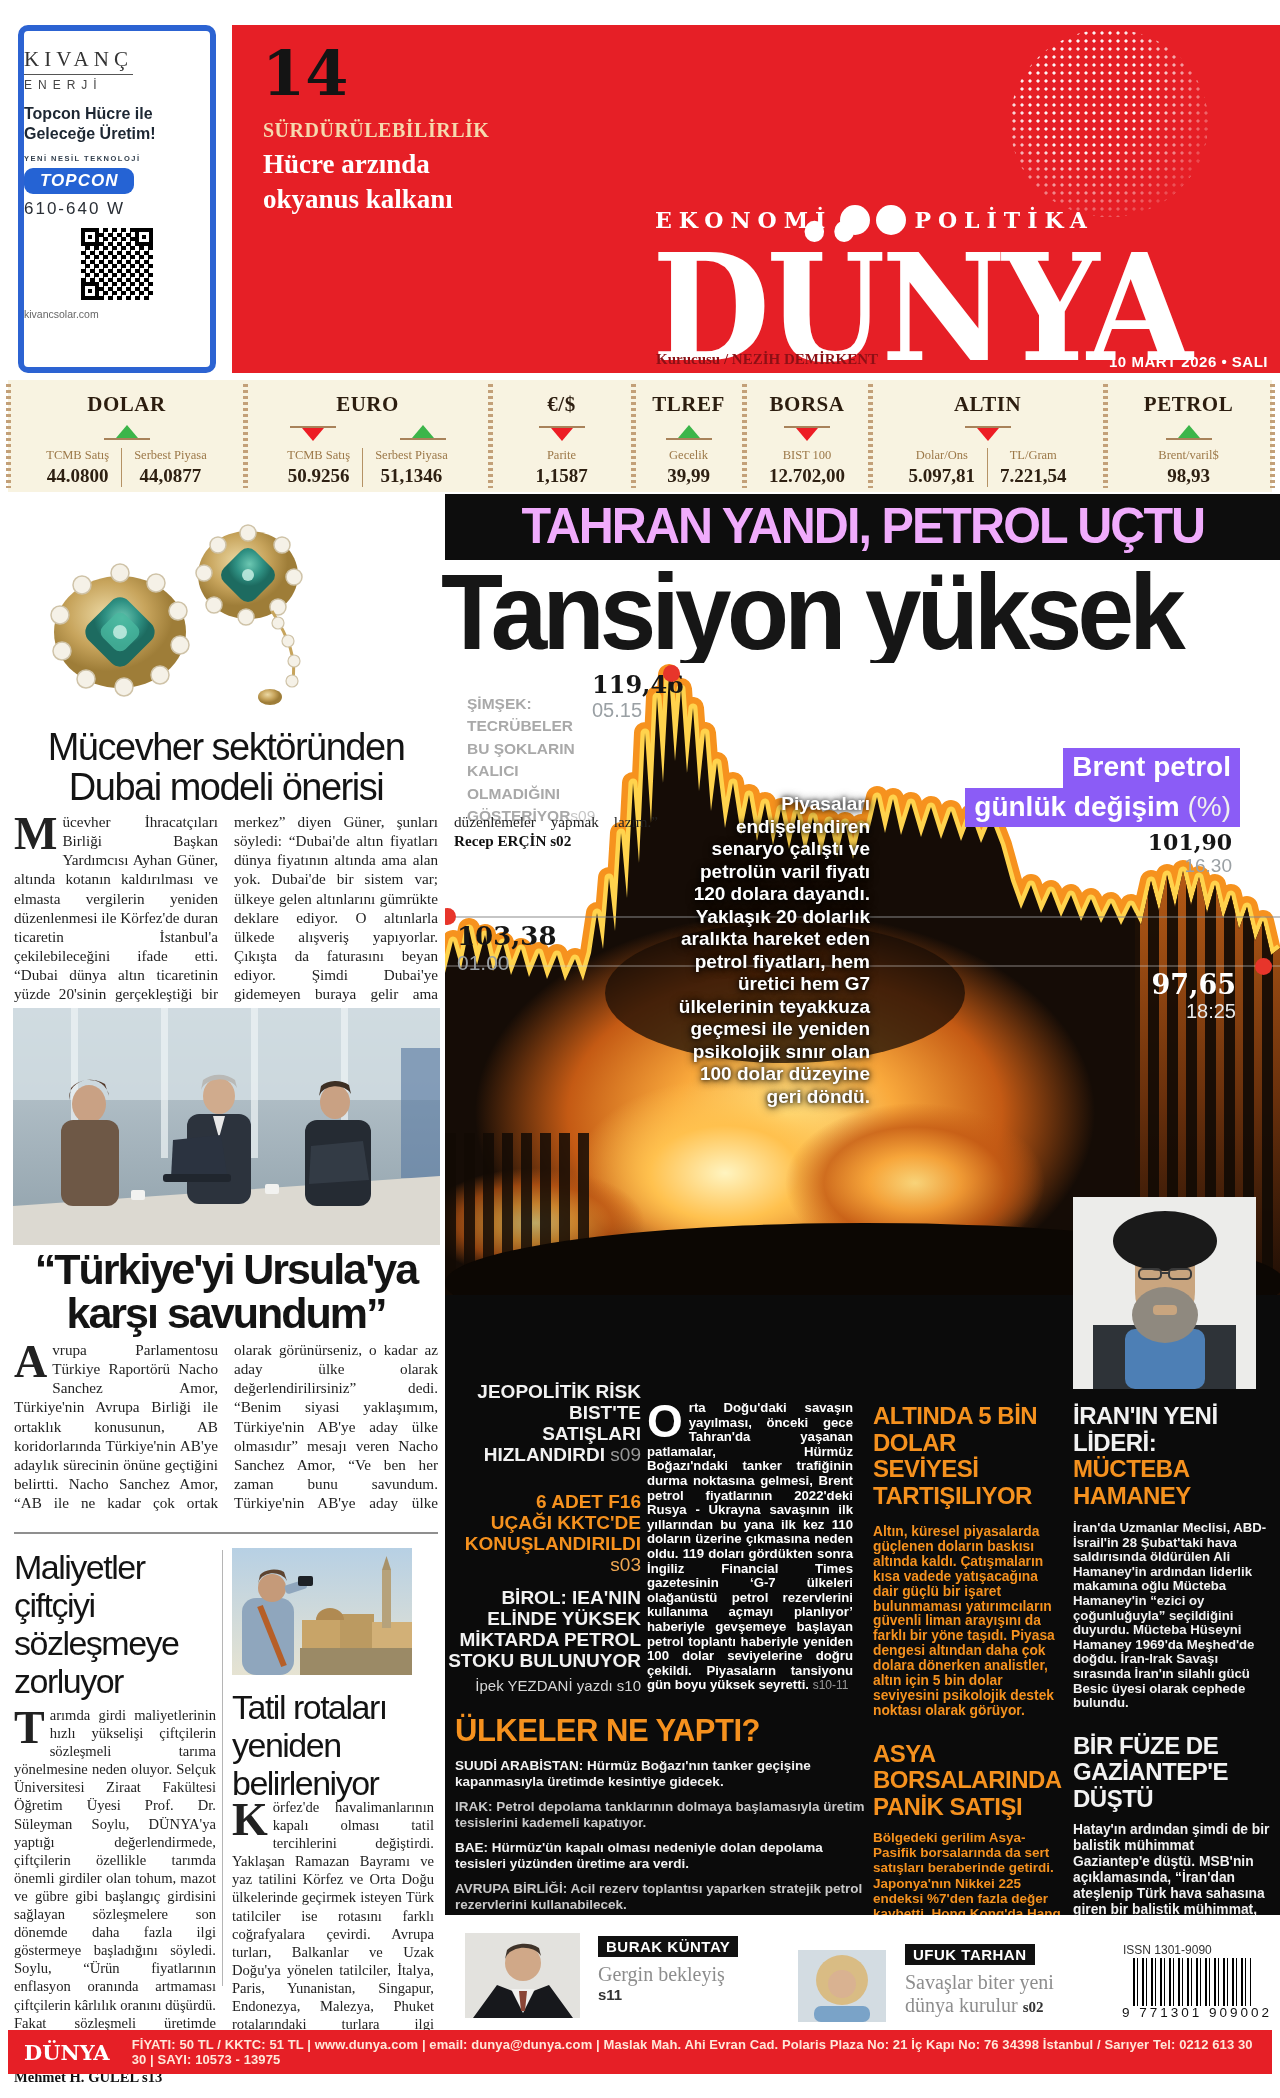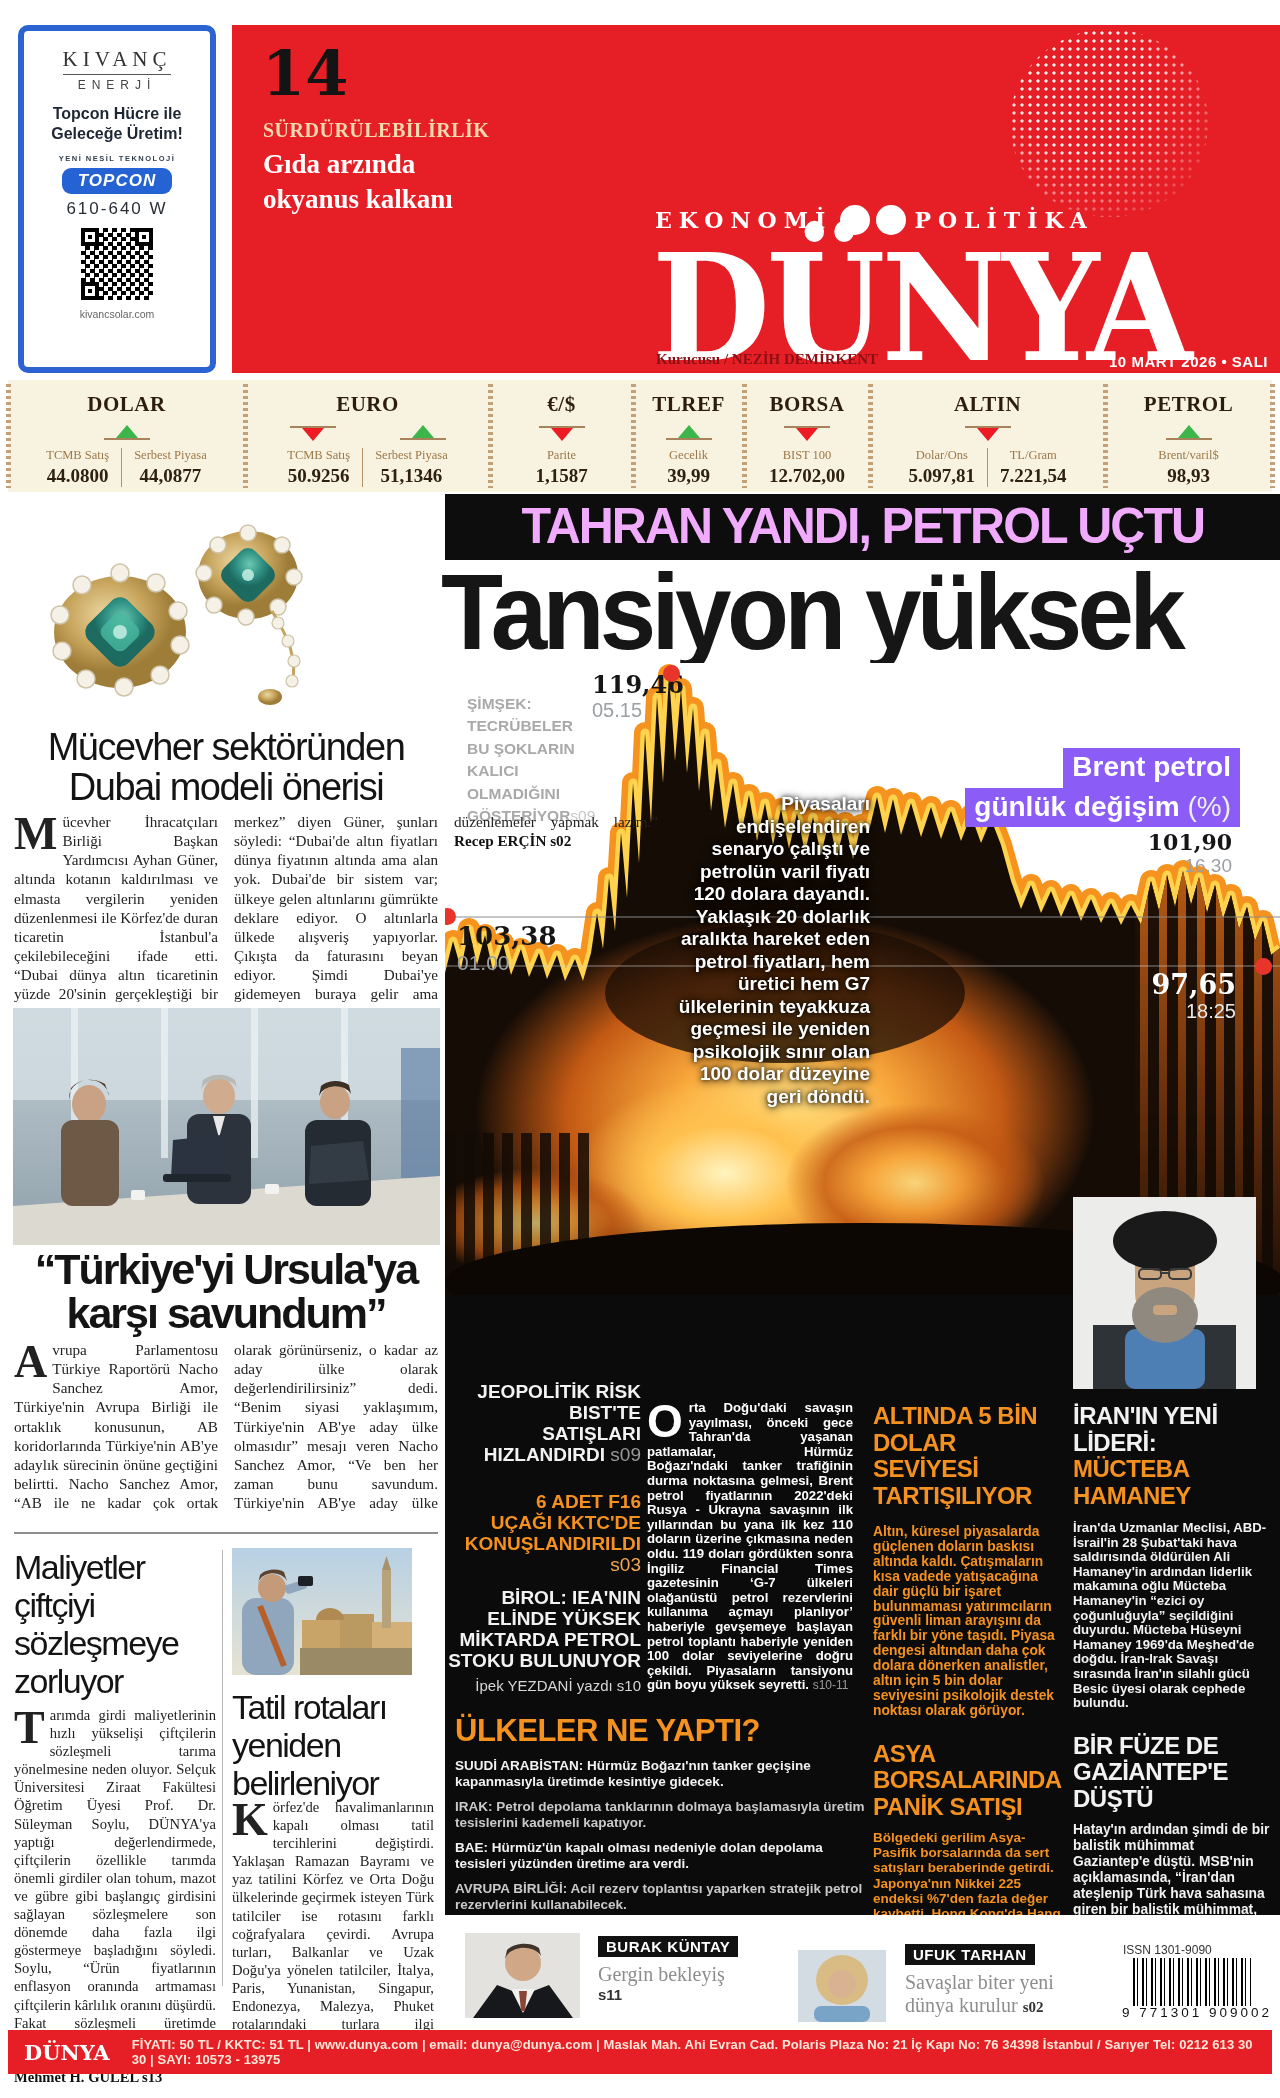--- a/index.html
+++ b/index.html
@@ -3,21 +3,21 @@
 <meta charset="utf-8">
 <style>
   html,body{margin:0;padding:0;background:#e9e9e9;}
   #page{position:relative;width:1280px;height:2098px;background:#fff;overflow:hidden;
         font-family:"Liberation Sans",sans-serif;color:#1a1a1a;}
   .abs{position:absolute;}
   .serif{font-family:"Liberation Serif",serif;}
 
   
   .adbox{left:18px;top:25px;width:198px;height:348px;border:6px solid #2c63d2;border-radius:10px;
-         background:#fff;box-sizing:border-box;text-align:center;padding-top:16px;}
+         background:#fff;box-sizing:border-box;text-align:left;padding-top:16px;}
   .ad-brand{font-size:21px;letter-spacing:5px;color:#333;border-bottom:1.5px solid #555;display:inline-block;padding-bottom:2px;}
   .ad-brand2{font-size:12px;letter-spacing:6px;color:#444;margin-top:3px;}
   .ad-slogan{font-size:16px;font-weight:bold;color:#1d2733;margin-top:12px;line-height:1.25;}
   .ad-tag{font-size:7.5px;font-weight:bold;letter-spacing:1.5px;color:#33404e;margin-top:10px;}
   .ad-pill{display:inline-block;background:#2563d4;color:#fff;font-weight:bold;font-style:italic;
            font-size:17px;letter-spacing:1px;border-radius:9px;padding:3px 16px;margin-top:5px;}
   .ad-power{font-size:17px;color:#2a2f36;letter-spacing:2px;margin-top:5px;}
   .ad-qr{position:relative;width:72px;height:72px;margin:9px auto 0;
          background:repeating-conic-gradient(#000 0% 25%, #fff 0% 50%) 0 0/ 9px 9px;outline:4px solid #fff;}
   .ad-qr i{position:absolute;width:18px;height:18px;border:4px solid #000;background:#fff;box-sizing:border-box;}
@@ -140,21 +140,21 @@
       <i style="left:0;top:0;"></i>
         <i style="right:0;top:0;"></i>
         <i style="left:0;bottom:0;"></i>
     </div>
     <div class="ad-web">kivancsolar.com</div>
   </div>
 
   <div class="abs banner">
     <div class="abs b-num">14</div>
     <div class="abs b-sec">SÜRDÜRÜLEBİLİRLİK</div>
-    <div class="abs b-teaser">Gıda arzında okyanus kalkanı</div>
+    <div class="abs b-teaser">Hücre arzında okyanus kalkanı</div>
     <div class="abs globe"></div>
     <div class="abs m-row">
       <span class="m-word">EKONOMİ</span>
       <span class="m-dot"></span>
       <span class="m-dot"></span>
       <span class="m-word">POLİTİKA</span>
     </div>
     <div class="abs m-logo">DÜNYA</div>
     <div class="abs m-founder">Kurucusu / NEZİH DEMİRKENT</div>
     <div class="abs m-date">10 MART 2026 • SALI</div>

